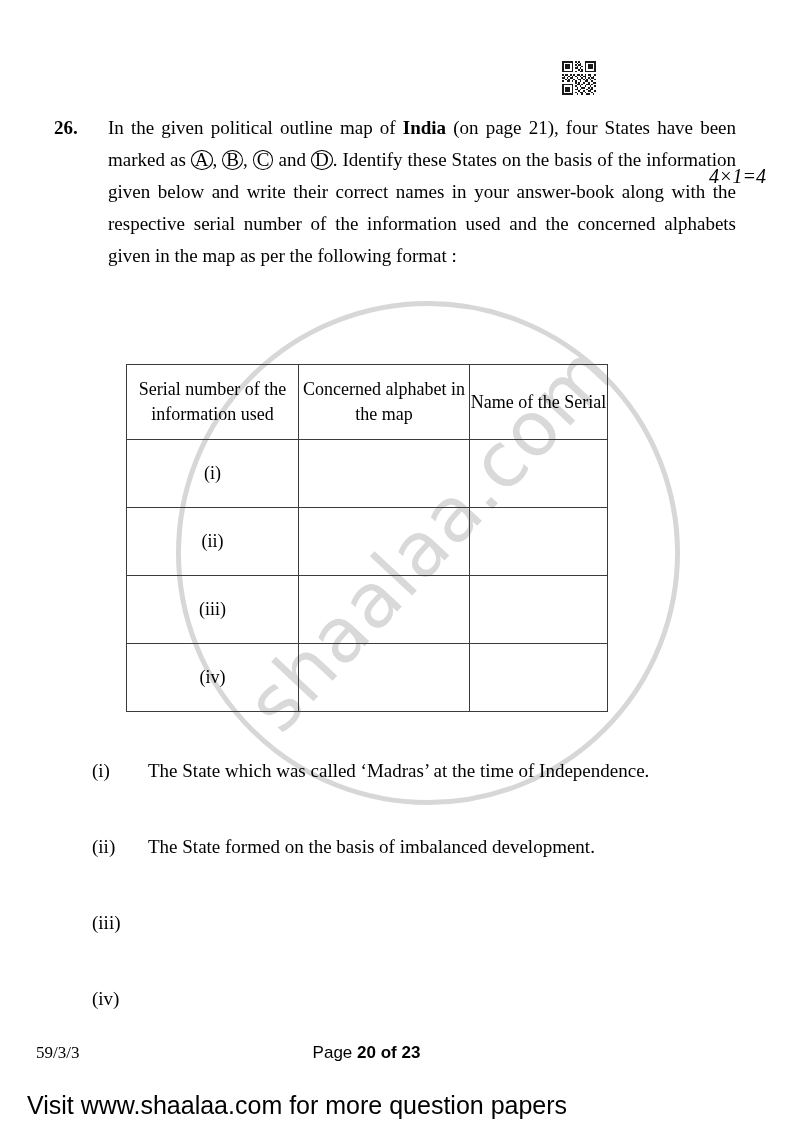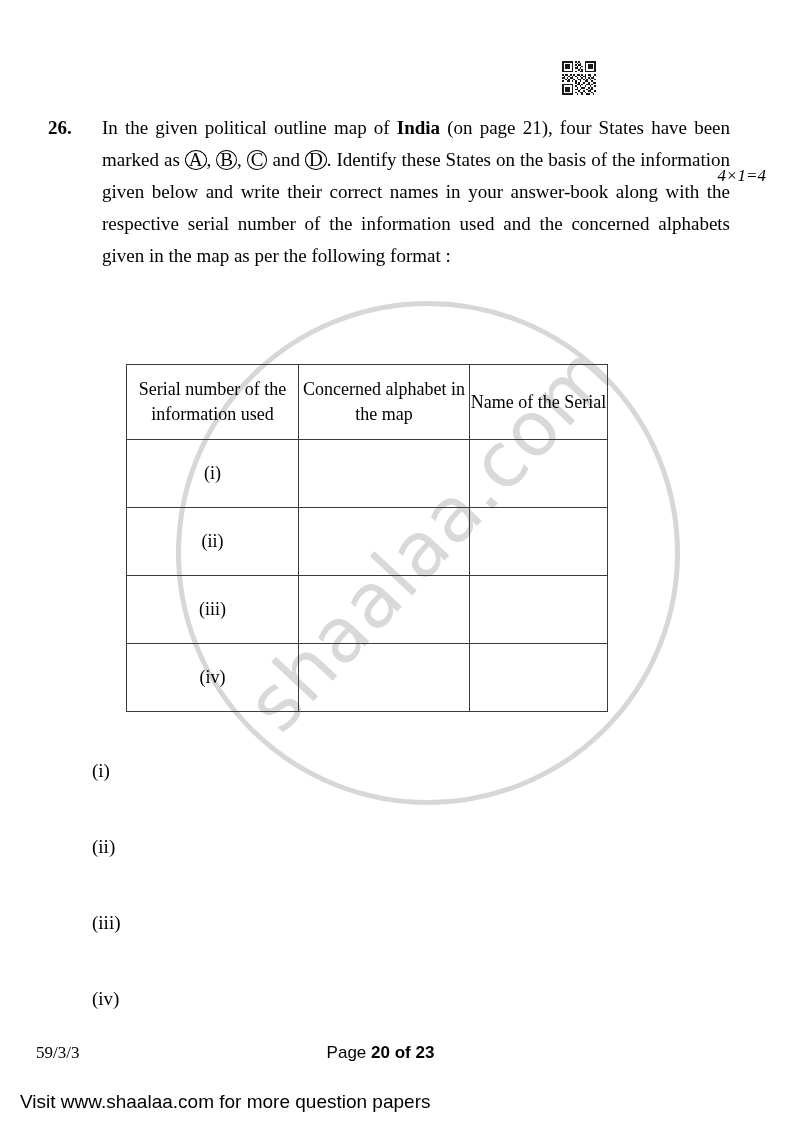--- a/index.html
+++ b/index.html
@@ -57,21 +57,21 @@
     top: 61px;
     width: 34px;
     height: 34px;
     z-index: 3;
   }
   #qr-wrap svg { display: block; }
 
   
   #question-block {
     position: absolute;
-    left: 10px;
+    left: 16px;
     top: 112px;
     width: 686px;
     z-index: 10;
   }
   #q-number {
     position: absolute;
     left: 38px;
     top: 0;
     font-size: 19px;
     font-weight: bold;
@@ -100,21 +100,21 @@
     margin-top: -10px;
     border: 1.2px solid #000;
     border-radius: 50%;
     box-sizing: border-box;
   }
   .circ .ch { position: relative; }
   #marks {
     position: absolute;
     right: 34px;
     top: 160px;
-    font-size: 17px;
+    font-size: 20px;
     font-style: italic;
     line-height: 32px;
     z-index: 10;
   }
 
   
   #answer-table {
     position: absolute;
     left: 126px;
     top: 364px;
@@ -177,32 +177,32 @@
     z-index: 10;
   }
   #paper-code {
     position: absolute;
     left: 36px;
     top: 0;
     font-family: Liberation Serif, serif;
   }
   #page-indicator {
     position: absolute;
-    left: 14px;
+    left: 0;
     top: 0;
     width: 733px;
     text-align: center;
   }
   #page-indicator .b { font-weight: bold; }
   #site-banner {
     position: absolute;
-    left: 20px;
+    left: 27px;
     top: 1091px;
     font-family: "Liberation Sans", "DejaVu Sans", sans-serif;
-    font-size: 19px;
+    font-size: 25px;
     z-index: 10;
   }
 </style>
 </head>
 <body>
 
 <div id="watermark">
   <div class="wm-circle"></div>
   <div class="wm-text">shaalaa.com</div>
 </div>
@@ -350,23 +350,25 @@
     <td class="col1">(iv)</td>
     <td class="col2"></td>
     <td class="col3"></td>
   </tr>
 </tbody>
   </table>
 
 <div id="clue-list">
   <div class="clue">
     <span class="marker">(i)</span>
+    <span class="ctext">The State which was called ‘Madras’ at the time of Independence.</span>
   </div>
   <div class="clue">
     <span class="marker">(ii)</span>
+    <span class="ctext">The State formed on the basis of imbalanced development.</span>
   </div>
   <div class="clue">
     <span class="marker">(iii)</span>
   </div>
   <div class="clue">
     <span class="marker">(iv)</span>
   </div>
 </div>
 
 <div id="footer">

